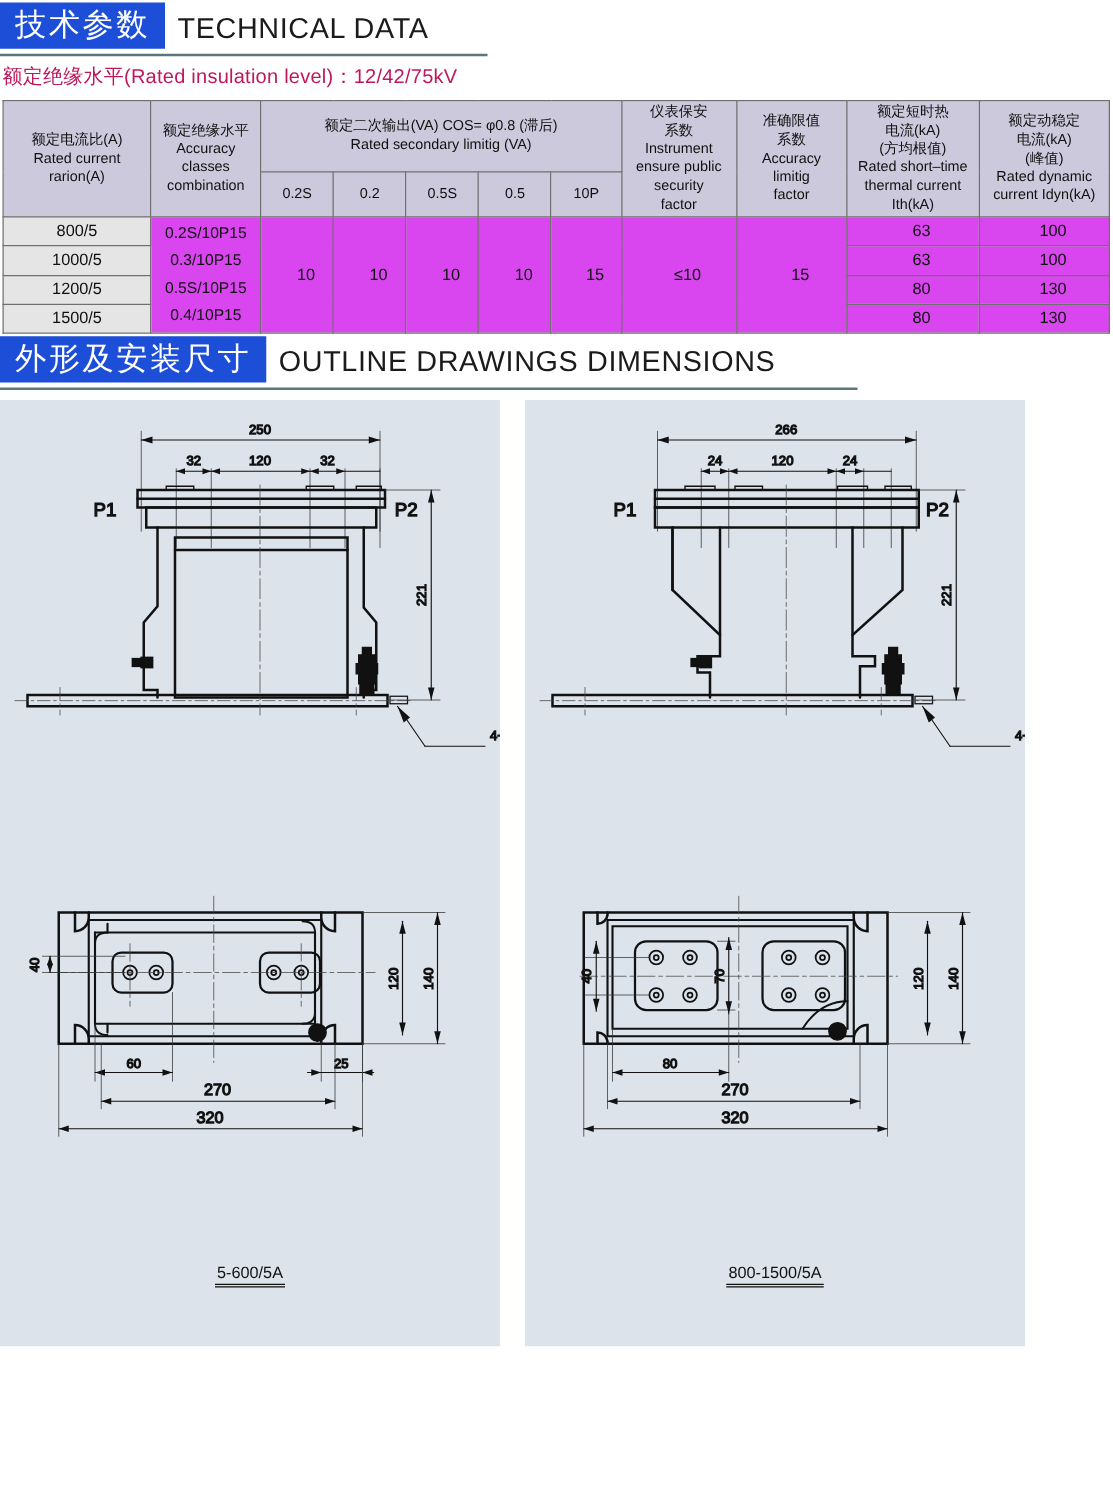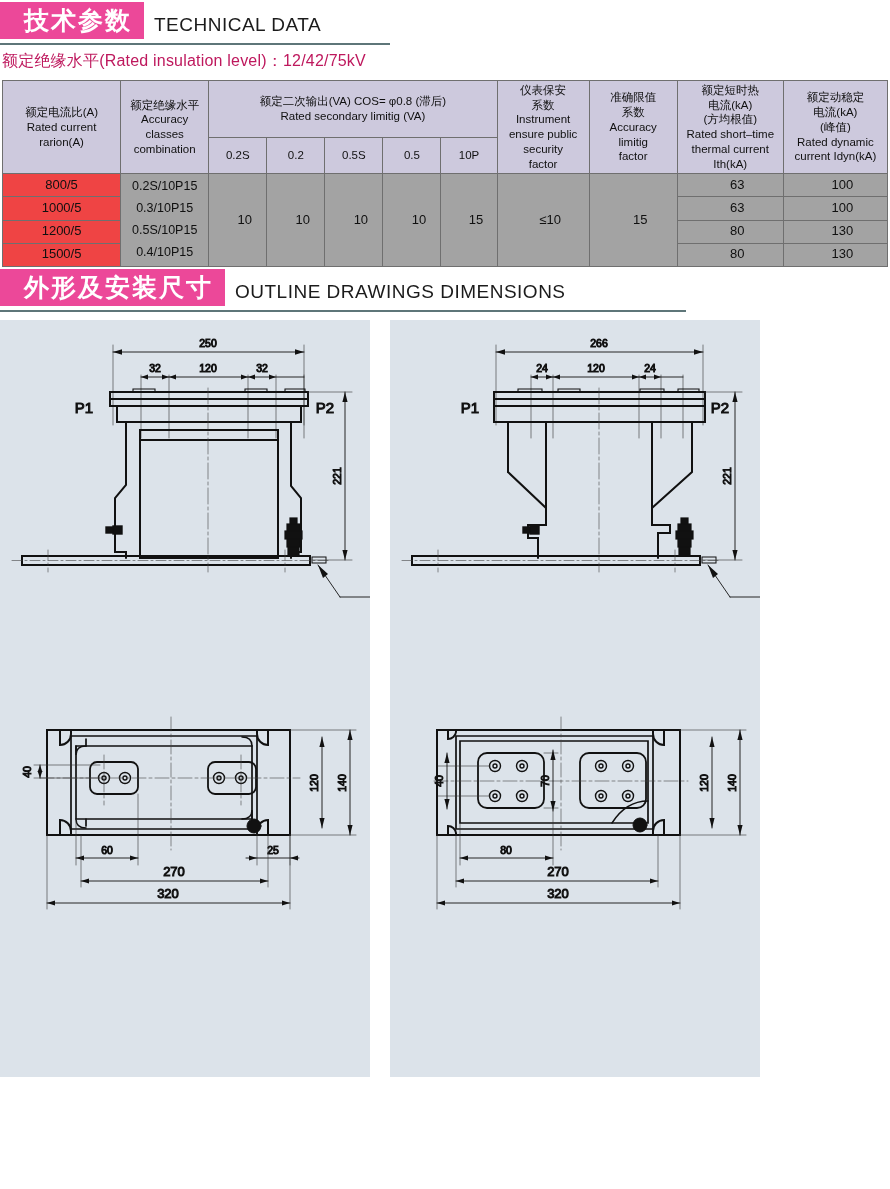--- a/index.html
+++ b/index.html
@@ -16,34 +16,34 @@
   }
 
   
   .section-head {
     position: relative;
     height: 42px;
     margin: 0;
   }
   .section-head .cn-bar {
     display: inline-block;
-    background: #ec4899;
+    background: #1d4ed8;
     color: #ffffff;
     font-size: 25px;
-    font-weight: bold;
+    font-weight: normal;
     letter-spacing: 2px;
-    padding: 3px 12px 4px 24px;
+    padding: 3px 12px 4px 12px;
     line-height: 30px;
     vertical-align: bottom;
     position: relative;
     top: 2px;
   }
   .section-head .en-txt {
     display: inline-block;
-    font-size: 19px;
+    font-size: 23px;
     color: #1b1b1b;
     letter-spacing: 0.5px;
     padding-left: 10px;
     vertical-align: bottom;
     position: relative;
     top: -1px;
   }
   .section-rule {
     border-bottom: 2px solid #5e7679;
     width: 390px;
@@ -73,36 +73,36 @@
     line-height: 1.28;
     padding: 2px 2px;
     font-weight: normal;
     color: #101010;
   }
   table.spec thead th {
     background: #cdc9dd;
     height: 22px;
   }
   table.spec tbody td {
-    background: #a3a3a3;
+    background: #d946ef;
   }
   table.spec tbody td.ratio {
-    background: #ef4444;
+    background: #e5e5e5;
     font-size: 13px;
   }
   table.spec tbody td.val { font-size: 13px; padding-left: 16px; }
   table.spec tbody td.acc { font-size: 12.5px; line-height: 1.75; }
   .thead-tall { height: 62px; }
 
   
   .drawings {
     display: flex;
     gap: 20px;
     margin-top: 8px;
-    width: 760px;
+    width: 820px;
     border-radius: 32px;
   }
   .panel {
     background: #dce3ea;
     position: relative;
     height: 757px;
     flex: 1 1 0;
     overflow: hidden;
   }
   .panel svg { display: block; }
@@ -471,20 +471,23 @@
           <polygon points="47,188 55,185.4 55,190.6" fill="#111" stroke="none"></polygon>
           <polygon points="290,188 282,185.4 282,190.6" fill="#111" stroke="none"></polygon>
           <g stroke="#333" stroke-width="0.6">
             <line x1="47" y1="120" x2="47" y2="194"></line>
             <line x1="290" y1="120" x2="290" y2="194"></line>
           </g>
           <text class="dim-txt big" x="168" y="183" text-anchor="middle">320</text>
         </g>
       </g>
     </svg>
+    <div class="caption">
+      <span>5-600/5A</span>
+    </div>
   </div>
 
   <div class="panel">
     <svg width="441" height="757" viewBox="0 0 441 757">
       <g stroke="#111" fill="none" stroke-linecap="round">
 
         <g stroke="#333" stroke-width="0.6">
           <line x1="106" y1="25" x2="106" y2="105"></line>
           <line x1="313" y1="25" x2="313" y2="105"></line>
           <line x1="141" y1="55" x2="141" y2="118"></line>
@@ -703,14 +706,17 @@
           <polygon points="47,188 55,185.4 55,190.6" fill="#111" stroke="none"></polygon>
           <polygon points="290,188 282,185.4 282,190.6" fill="#111" stroke="none"></polygon>
           <g stroke="#333" stroke-width="0.6">
             <line x1="47" y1="120" x2="47" y2="194"></line>
             <line x1="290" y1="120" x2="290" y2="194"></line>
           </g>
           <text class="dim-txt big" x="168" y="183" text-anchor="middle">320</text>
         </g>
       </g>
     </svg>
+    <div class="caption">
+      <span>800-1500/5A</span>
+    </div>
   </div>
 </div>
 
 </body></html>

